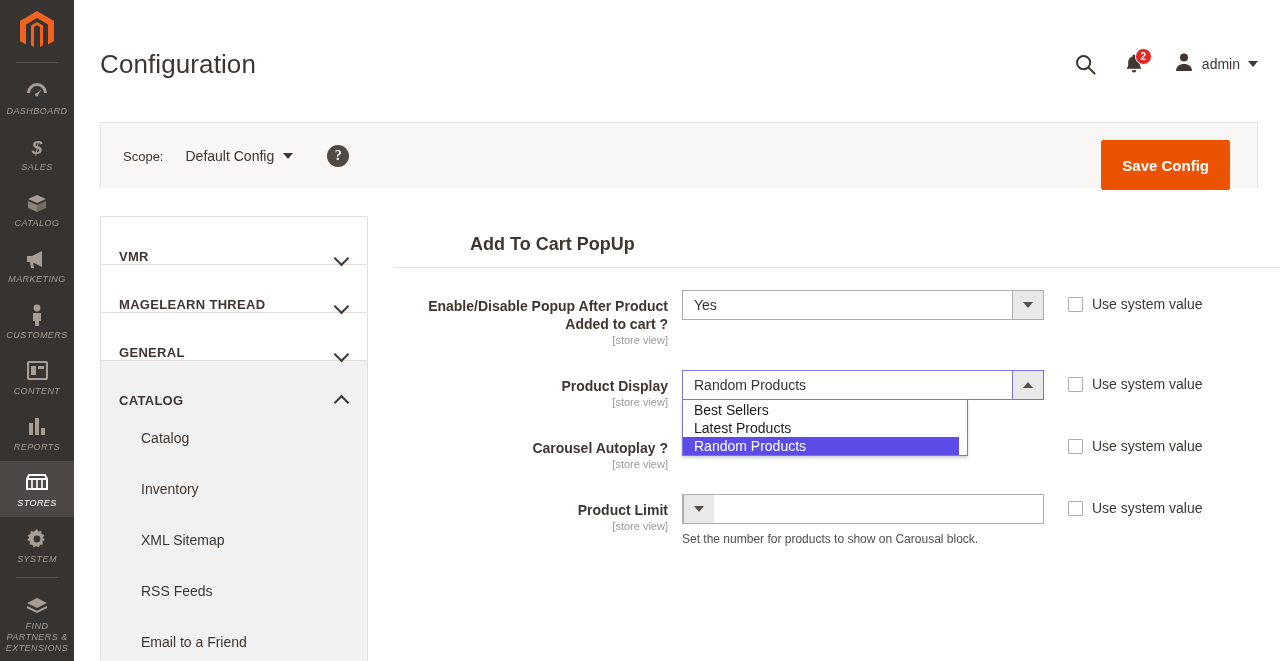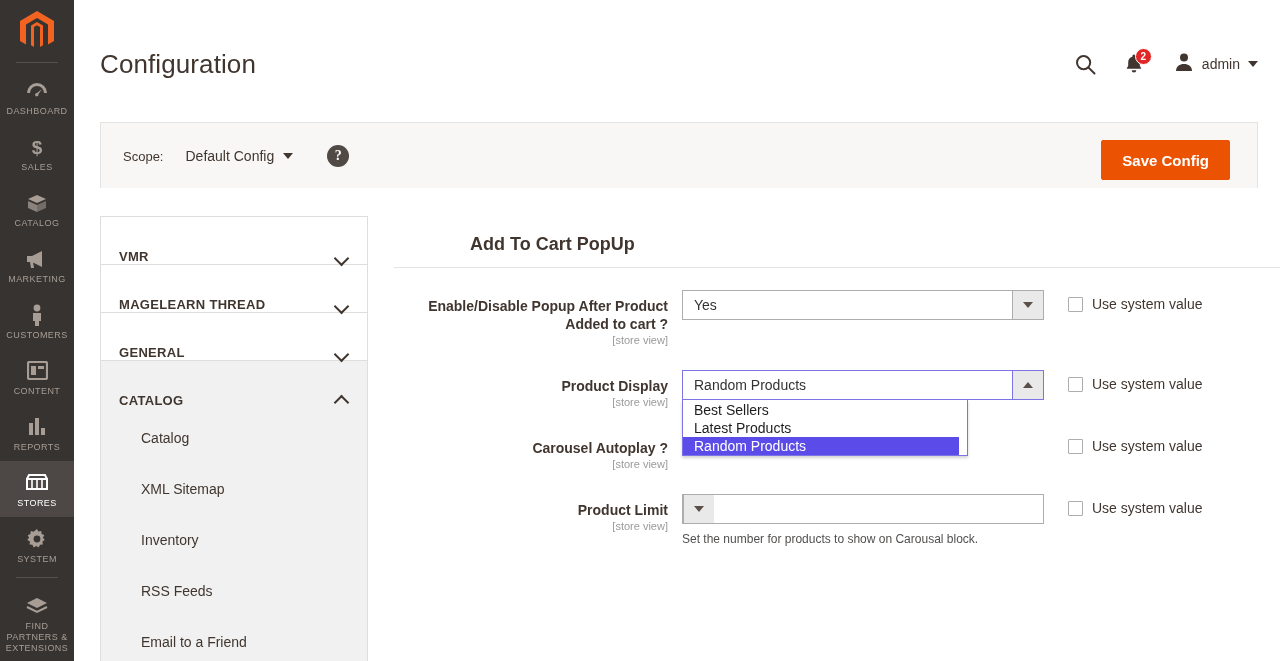--- a/index.html
+++ b/index.html
@@ -27,20 +27,21 @@
   .nav-sep {
     height: 1px; background: #55504c;
     margin: 0 16px 6px 16px;
   }
   .nav-item {
     display: block;
     padding: 10px 2px 8px 2px;
     text-align: center;
     cursor: pointer;
     text-decoration: none;
+    font-style: italic;
   }
   .nav-item.active { background: #4d4845; }
   .nav-ico {
     display: block;
     height: 22px;
     margin-bottom: 5px;
     color: #a79d95;
     line-height: 22px;
   }
   .nav-item.active .nav-ico { color: #ffffff; }
@@ -129,21 +130,21 @@
     margin-left: 34px;
     width: 22px; height: 22px; border-radius: 50%;
     background: #514943; color: #fff;
     font-size: 14px; font-weight: bold;
     display: flex; align-items: center; justify-content: center;
     cursor: pointer;
     font-family: "Liberation Serif", serif;
   }
   #save-config {
     position: absolute; right: 27px; top: 17px;
-    height: 40px; padding: 0 20px;
+    height: 50px; padding: 0 20px;
     background: #eb5202;
     border: 1px solid #eb5202;
     color: #ffffff;
     font-size: 15px; font-weight: bold;
     font-family: "Liberation Sans", sans-serif;
     cursor: pointer;
     border-radius: 2px;
   }
 
   
@@ -504,22 +505,22 @@
 
     <div class="cfg-section open">
       <div class="cfg-section-head">
         <span class="cfg-section-title">CATALOG</span>
         <span class="chev up"></span>
       </div>
     </div>
 
     <div id="cfg-sublist">
       <div class="cfg-subitem">Catalog</div>
+      <div class="cfg-subitem">Inventory</div>
       <div class="cfg-subitem">XML Sitemap</div>
-      <div class="cfg-subitem">Inventory</div>
       <div class="cfg-subitem">RSS Feeds</div>
       <div class="cfg-subitem">Email to a Friend</div>
     </div>
   </aside>
 
   <section id="cfg-content">
     <div id="section-head">
       <span id="section-title">Add To Cart PopUp</span>
       
     </div>

